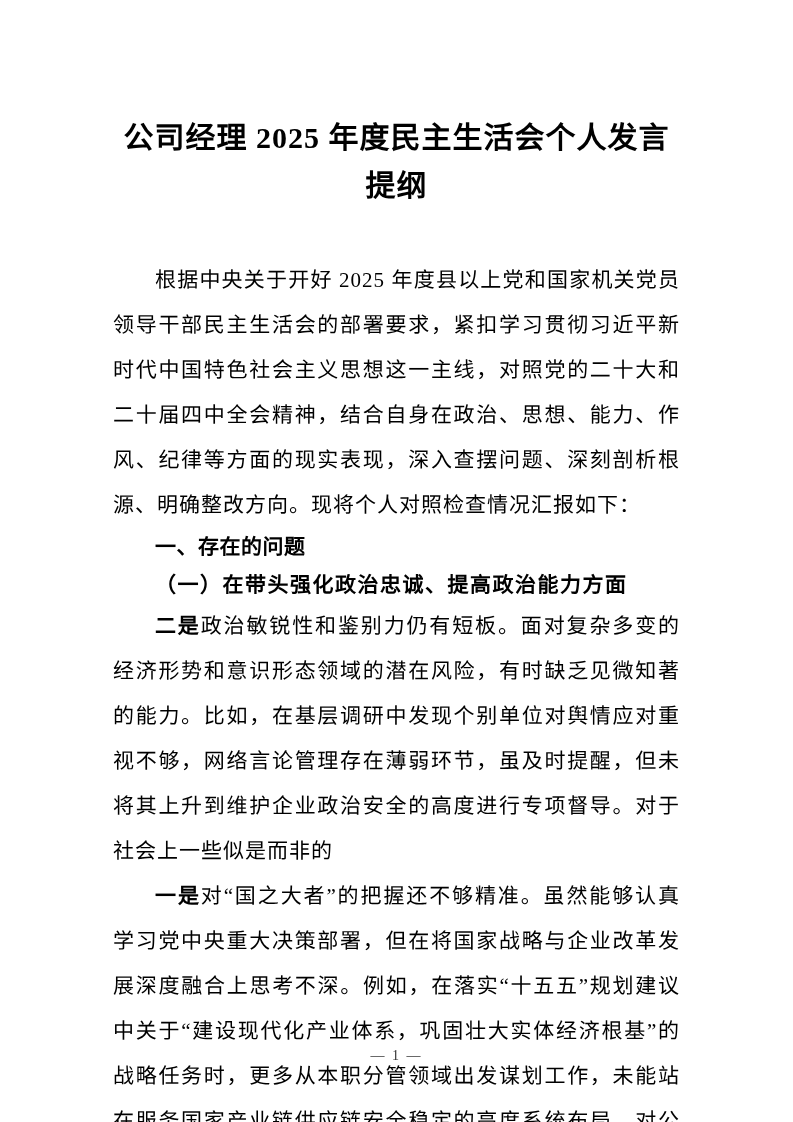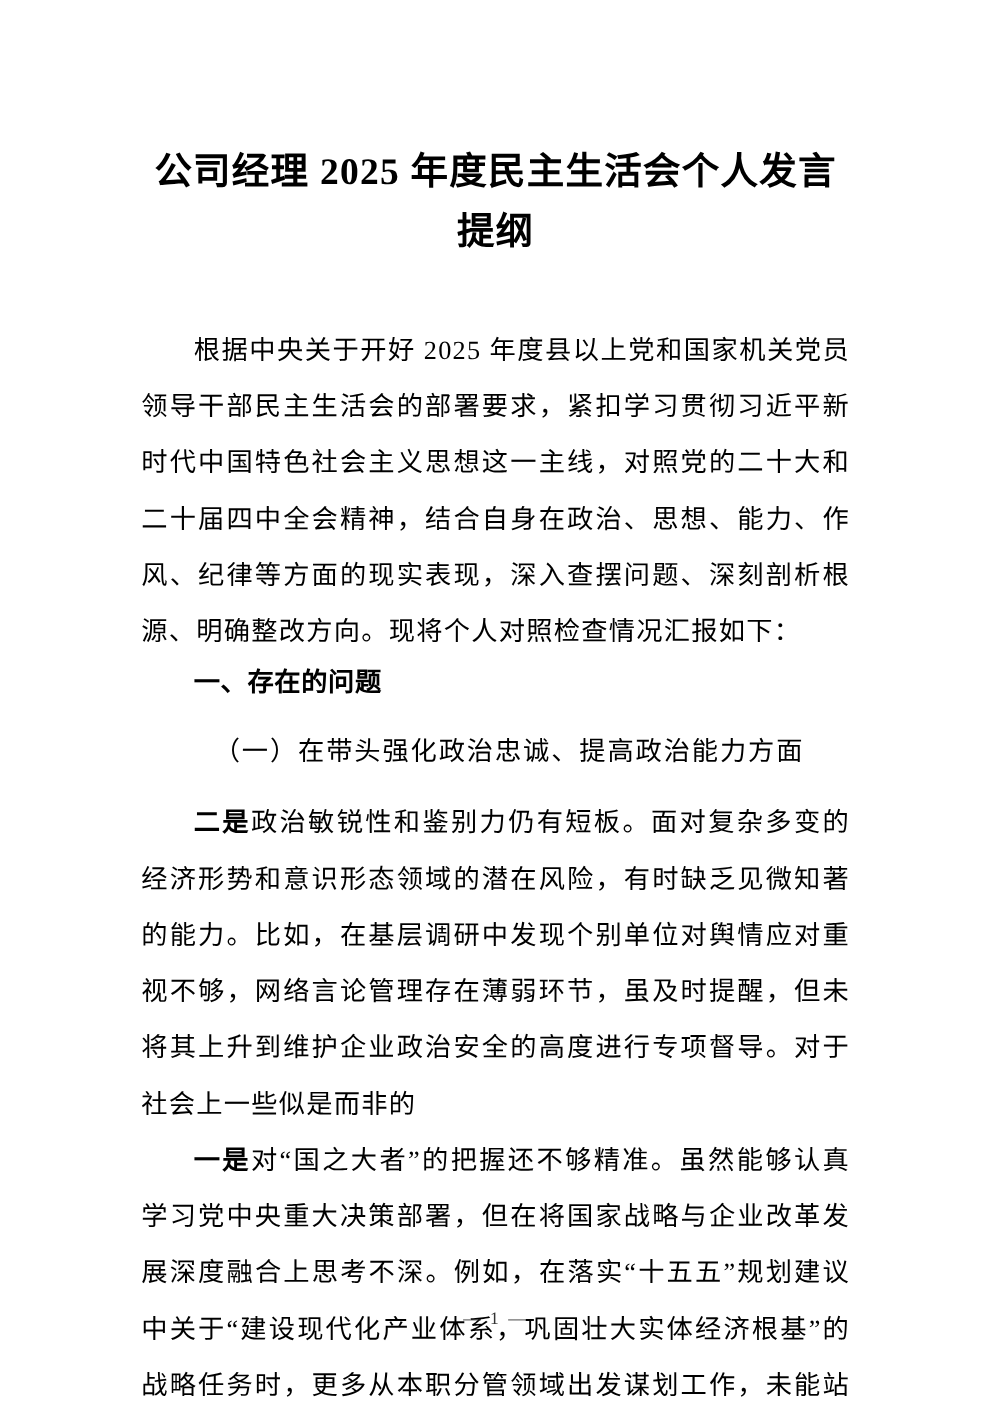--- a/index.html
+++ b/index.html
@@ -41,24 +41,24 @@
   .heading-1 {
     margin: 0;
     font-size: 21px;
     line-height: 38px;
     font-weight: 700;
     text-indent: 2em;
     letter-spacing: 0.5px;
     font-family: "Liberation Sans", "DejaVu Sans", sans-serif;
   }
   .heading-2 {
-    margin: 16px;
+    margin: 0;
     font-size: 21px;
     line-height: 38px;
-    font-weight: 400;
+    font-weight: 700;
     text-indent: 2em;
     letter-spacing: 1.5px;
     font-family: "Liberation Serif", "DejaVu Serif", serif;
   }
   .lead-bold {
     font-weight: 700;
   }
   .page-footer {
     position: absolute;
     left: 0;

